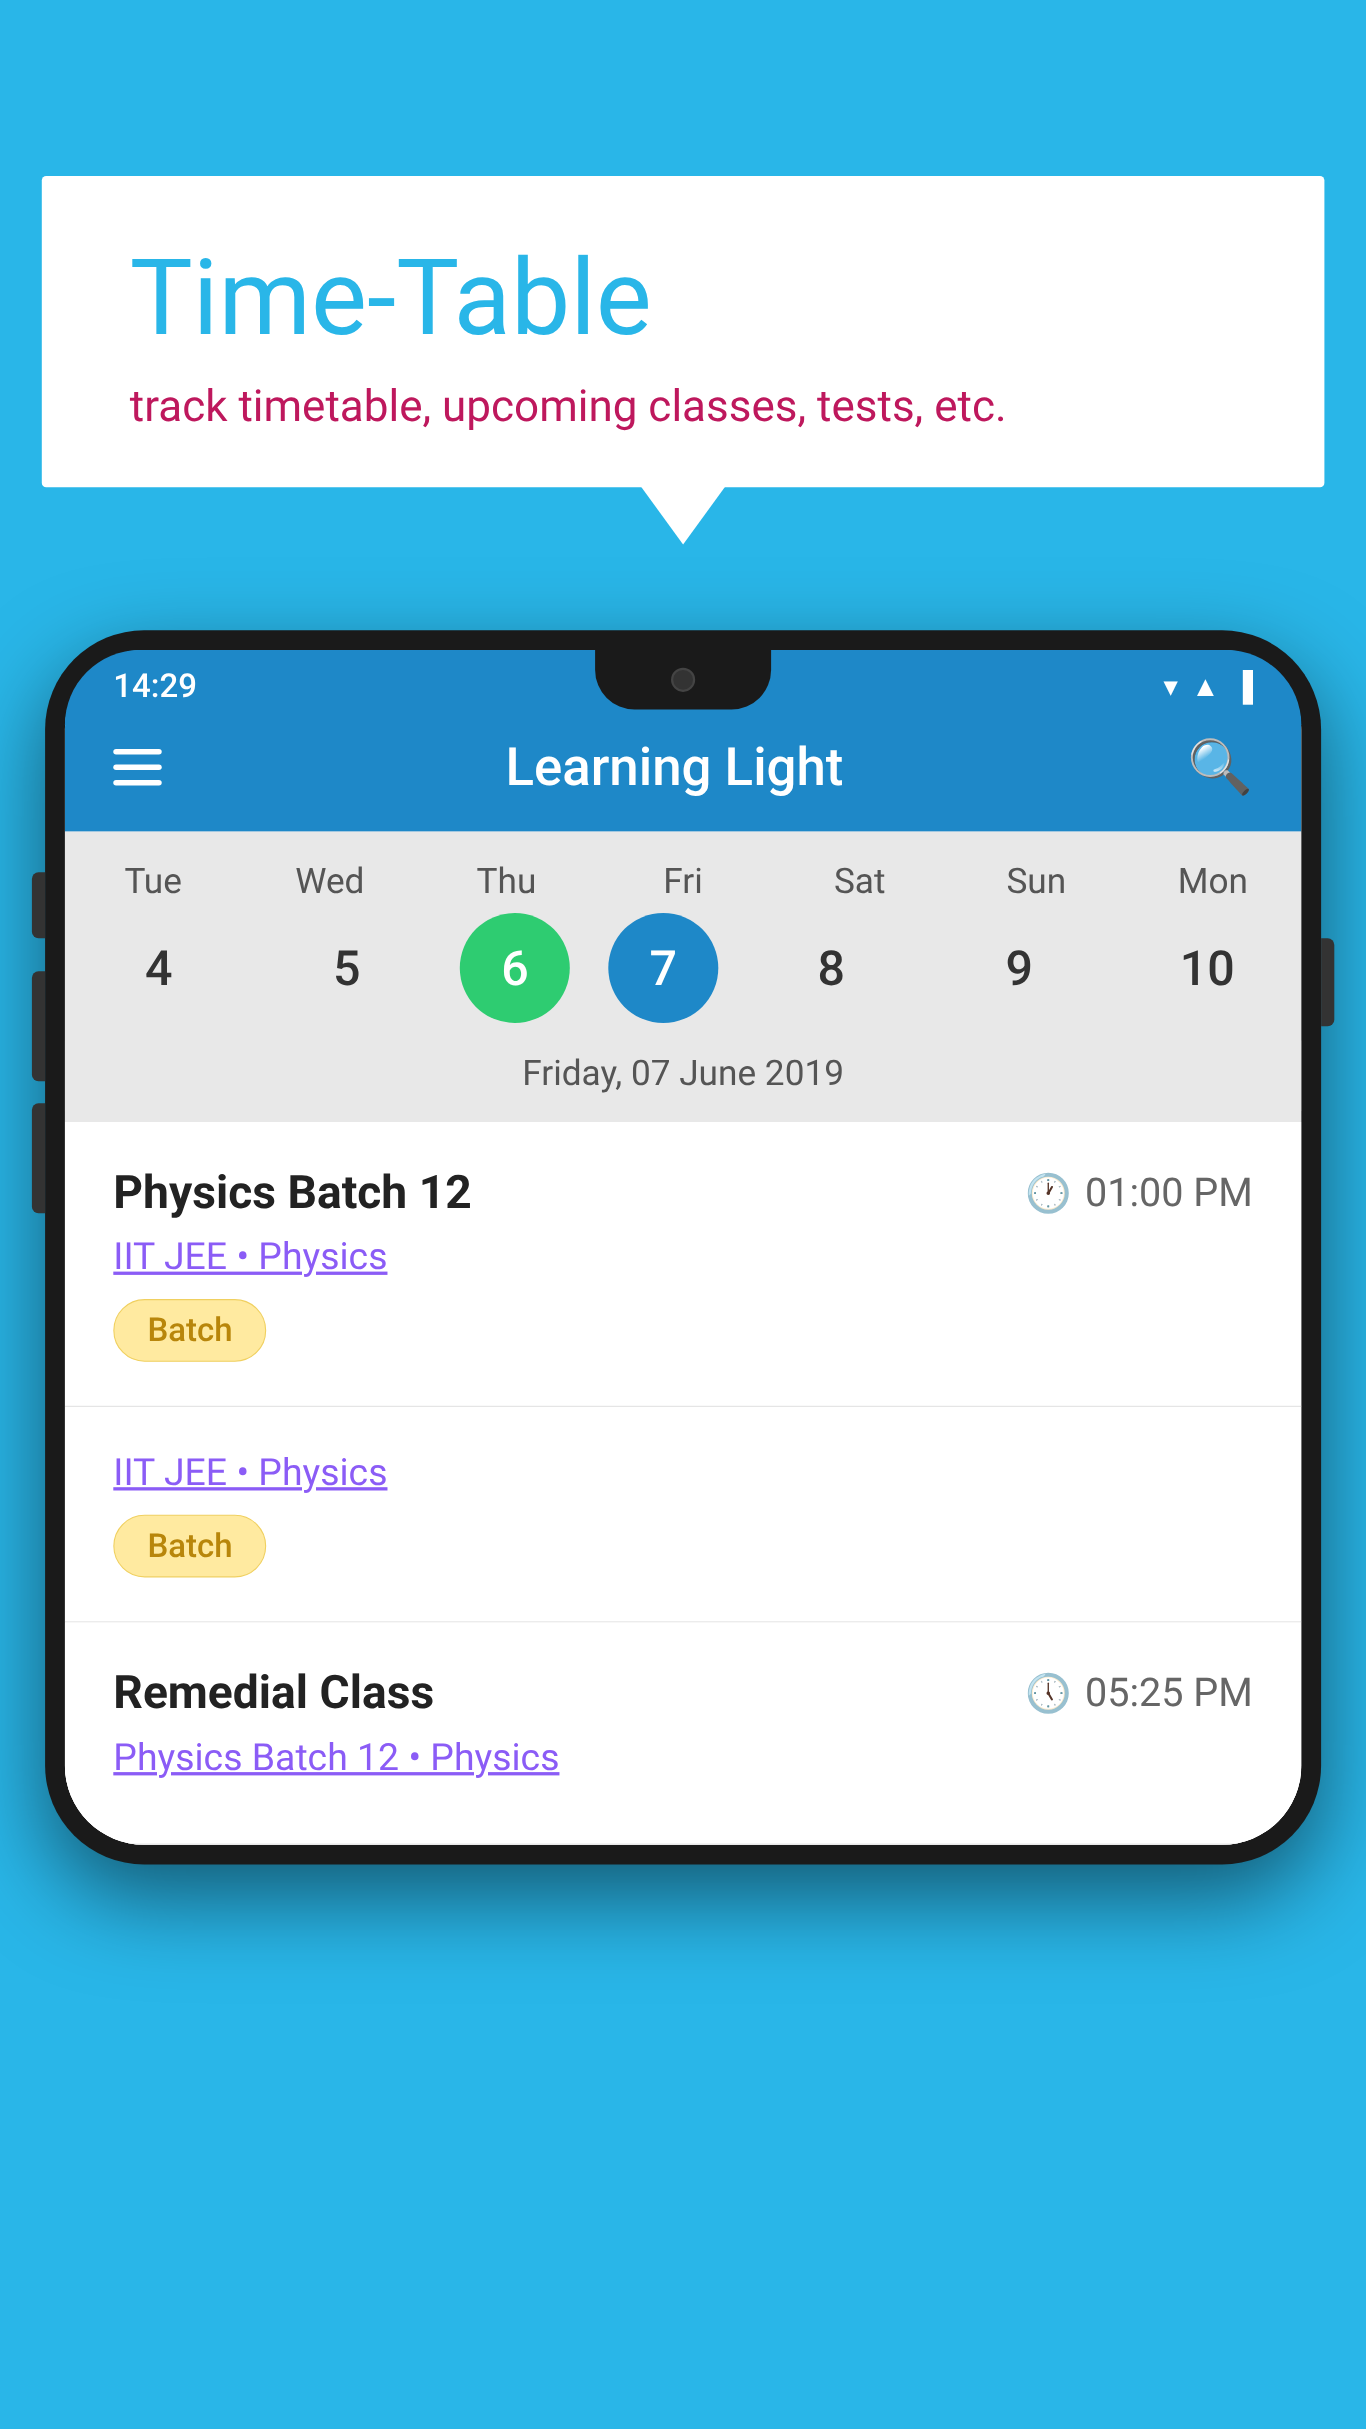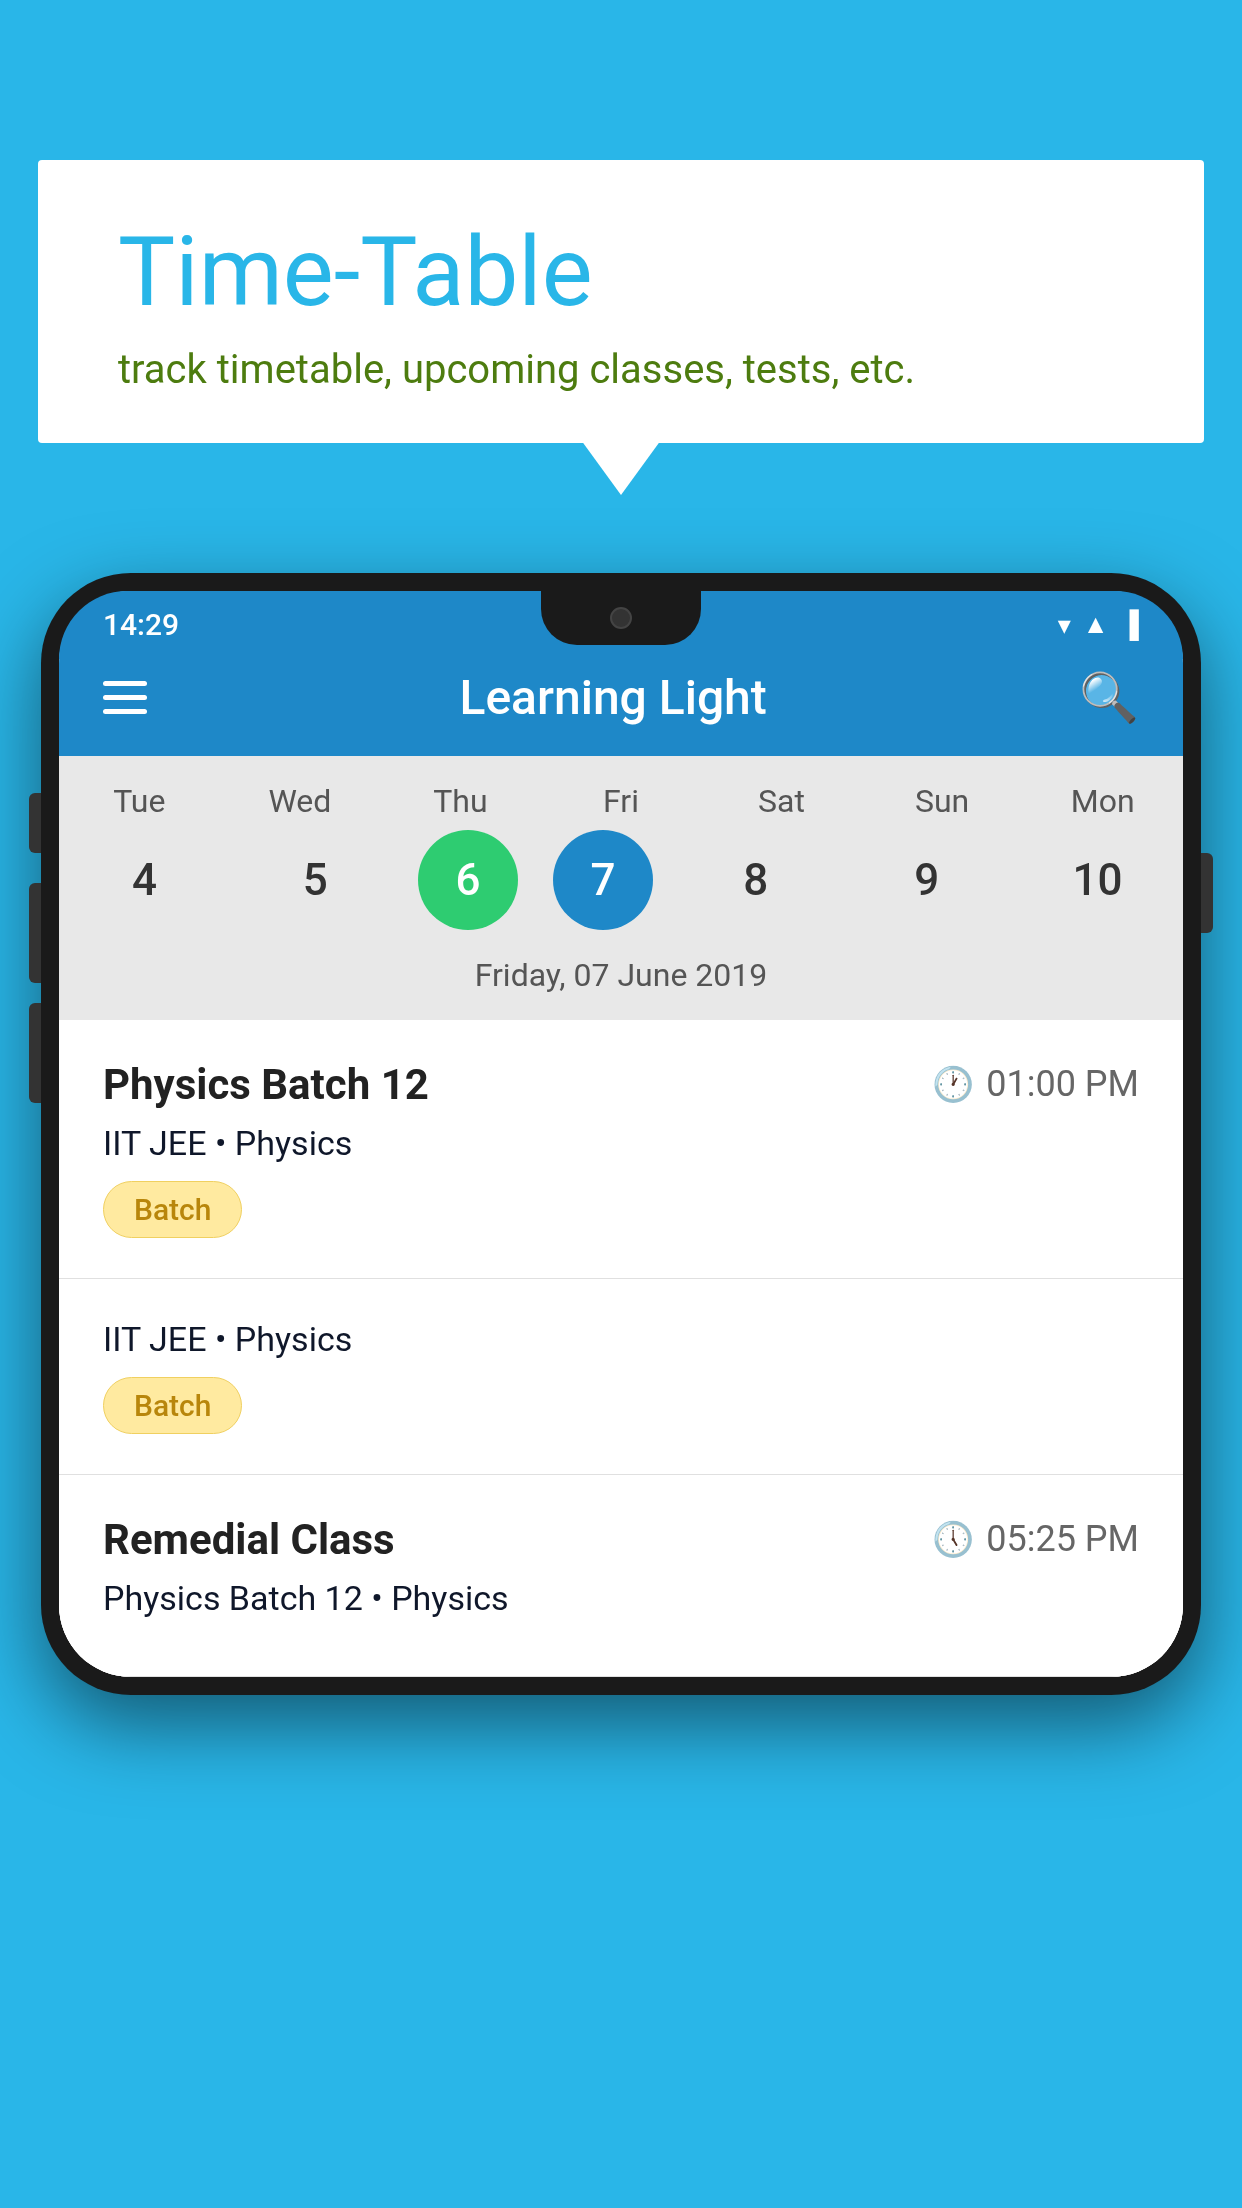--- a/index.html
+++ b/index.html
@@ -48,21 +48,21 @@
 
     .bubble-title {
       color: #29b6e8;
       font-size: 96px;
       font-weight: 400;
       line-height: 1.1;
       margin-bottom: 20px;
     }
 
     .bubble-subtitle {
-      color: #4d7c0f;
+      color: #be185d;
       font-size: 40px;
       font-weight: 400;
     }
 
     
     .phone-area {
       margin-top: 130px;
       display: flex;
       justify-content: center;
       flex-shrink: 0;
@@ -269,23 +269,24 @@
       color: #666;
       font-size: 36px;
     }
 
     .clock-icon {
       font-size: 34px;
       color: #888;
     }
 
     .schedule-item-subtitle {
-      color: #0f172a;
+      color: #8b5cf6;
       font-size: 34px;
       margin-bottom: 18px;
+      text-decoration: underline;
     }
 
     .batch-badge {
       display: inline-block;
       background: #ffeaa0;
       color: #b8860b;
       border-radius: 30px;
       padding: 10px 30px;
       font-size: 30px;
       font-weight: 500;

